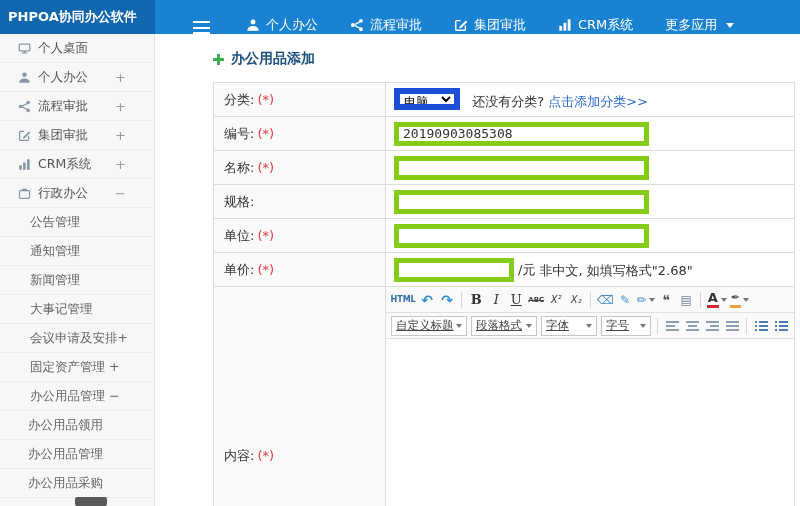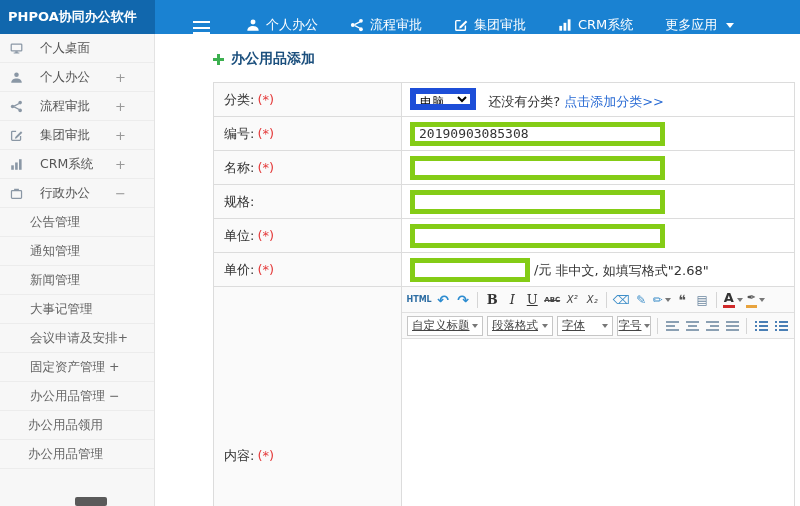--- a/index.html
+++ b/index.html
@@ -19,21 +19,21 @@
   .nav-item { color:#fff; font-size:13px; display:flex; align-items:center; gap:6px; cursor:pointer; white-space:nowrap; }
   .nicon { display:flex; align-items:center; color:#fff; }
   .caret-down { width:0; height:0; border-left:4px solid transparent; border-right:4px solid transparent;
     border-top:5px solid #fff; margin-left:3px; }
 
   
   .sidebar { position:absolute; top:34px; left:0; width:155px; height:472px; background:#f7f7f7;
     border-right:1px solid #e3e3e3; }
   .side-item { position:relative; display:flex; align-items:center; height:29px;
     border-bottom:1px solid #ececec; font-size:12.5px; color:#555; cursor:pointer; }
-  .side-item.lvl1 { padding-left:10px; gap:17px; }
+  .side-item.lvl1 { padding-left:18px; gap:7px; }
   .side-item.lvl2 { padding-left:30px; color:#666; }
   .side-item.lvl3 { padding-left:28px; color:#666; }
   .sicon { display:flex; align-items:center; color:#8a97a5; }
   .toggle { position:absolute; right:28px; color:#999; font-size:13px; }
   .bottom-box { position:absolute; left:75px; bottom:0; width:32px; height:9px; background:#5a5a5a; border-radius:2px; }
 
   
   .main { position:absolute; left:155px; top:34px; width:645px; height:472px; background:#fff;
     padding:16px 0 0 58px; overflow:hidden; }
   .page-title { display:flex; align-items:center; gap:7px; font-size:14px; font-weight:bold; color:#1b4f7d; }
@@ -76,21 +76,21 @@
   .g-blue { color:#3f8fc9; font-size:12px; }
   .g-quote { color:#555; font-size:14px; }
   .g-page { color:#6c87a0; font-size:12px; }
   .g-A { font-weight:bold; color:#333; border-bottom:3px solid #d02a2a; line-height:12px; height:16px; padding:0 1px; }
   .g-pen { color:#555; border-bottom:3px solid #e8a33d; line-height:12px; height:16px; font-size:11px; padding:0 1px; }
   .tcaret { width:0; height:0; border-left:3px solid transparent; border-right:3px solid transparent;
     border-top:4px solid #777; margin-left:2px; }
   .tdrop { height:20px; border:1px solid #c6c6c6; background:#fff; display:flex; align-items:center;
     justify-content:space-between; font-size:11.5px; color:#444; padding:0 4px; margin:0 2px; cursor:pointer;
     white-space:nowrap; overflow:hidden;text-decoration:underline; }
-  .w1{width:76px;} .w2{width:66px;} .w3{width:56px;} .w4{width:34px;justify-content:center;}
+  .w1{width:76px;} .w2{width:66px;} .w3{width:56px;} .w4{width:50px;}
   .ibars { width:13px; height:10px; }
   .i-left   { background:linear-gradient(#8ba0b3 0 0) left 0/13px 2px no-repeat,
               linear-gradient(#8ba0b3 0 0) left 4px/9px 2px no-repeat,
               linear-gradient(#8ba0b3 0 0) left 8px/13px 2px no-repeat; }
   .i-center { background:linear-gradient(#8ba0b3 0 0) center 0/13px 2px no-repeat,
               linear-gradient(#8ba0b3 0 0) center 4px/9px 2px no-repeat,
               linear-gradient(#8ba0b3 0 0) center 8px/13px 2px no-repeat; }
   .i-right  { background:linear-gradient(#8ba0b3 0 0) right 0/13px 2px no-repeat,
               linear-gradient(#8ba0b3 0 0) right 4px/9px 2px no-repeat,
               linear-gradient(#8ba0b3 0 0) right 8px/13px 2px no-repeat; }
@@ -242,20 +242,23 @@
   <div class="side-item lvl2">
     <span class="slabel">办公用品管理 −</span>
   </div>
 
   <div class="side-item lvl3">
     <span class="slabel">办公用品领用</span>
   </div>
   <div class="side-item lvl3">
     <span class="slabel">办公用品管理</span>
   </div>
+  <div class="side-item lvl3">
+    <span class="slabel">办公用品采购</span>
+  </div>
 
   <div class="bottom-box"></div>
 </aside>
 
 <main class="main">
   <div class="page-title">
     <span class="plus-icon"></span>
     <span>办公用品添加</span>
   </div>
 

